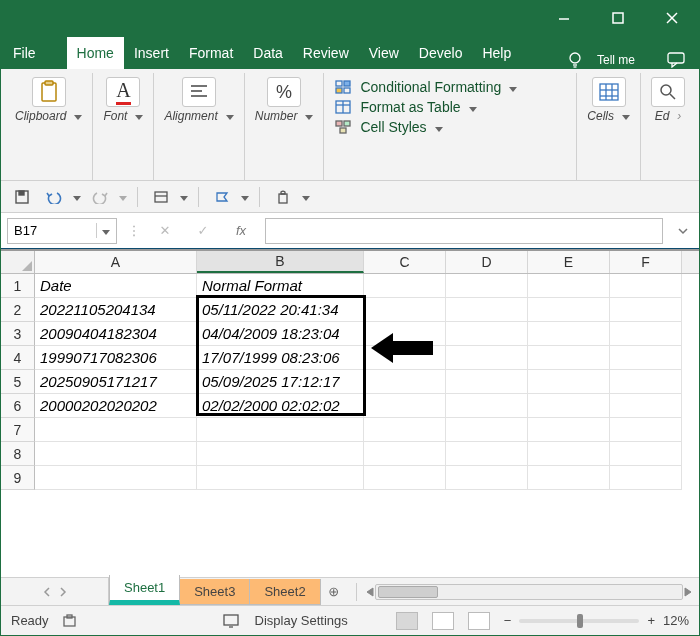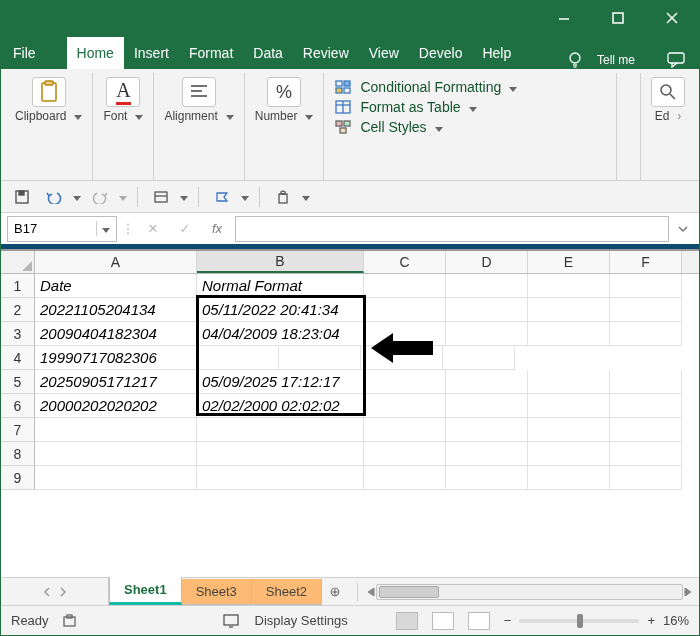--- a/index.html
+++ b/index.html
@@ -14,32 +14,32 @@
   .tab { padding: 8px 10px 8px; cursor: pointer; font-size: 14px; white-space: nowrap; }
   .tab.active { background: #ffffff; color: #1e6f41; margin-left: 21px; }
   .tabs .spacer { flex: 1; }
   .tabs .right { display: flex; align-items: center; gap: 14px; padding-right: 10px; }
   
   .ribbon { background: #f3f3f3; border-bottom: 1px solid #d0d0d0; height: 112px; display: flex; align-items: stretch; padding: 4px 4px 0; }
   .group { border-right: 1px solid #d0d0d0; padding: 2px 10px 2px; display: flex; flex-direction: column; justify-content: space-between; align-items: center; }
   .group.noborder { border-right: none; }
   .group .big { display: flex; flex-direction: column; align-items: center; gap: 2px; padding-top: 2px; }
   .group .bigicon { width: 34px; height: 30px; border: 1px solid #c8c8c8; border-radius: 3px; display: flex; align-items: center; justify-content: center; background: #fff; }
-  .group .label { font-size: 12px; color: #444; display: flex; align-items: center; gap: 8px; }
+  .group .label { font-size: 12px; color: #444; display: flex; align-items: center; gap: 8px; font-style: italic; }
   .caret::after { content:""; border-left:4px solid transparent; border-right:4px solid transparent; border-top:5px solid #666; display:inline-block; }
   .group .title { font-size: 12px; color: #555; padding: 3px 0 4px; }
   .styles-col { flex:1; display:flex; flex-direction:column; justify-content:space-between; padding:4px 10px; border-right:1px solid #d0d0d0;}
   .styles-col .row { display:flex; align-items:center; gap:8px; font-size:14px; color:#14532d; padding:2px 0;}
   .styles-col .row .ic { width:18px; display:flex; justify-content:center; }
   
   .qat { background:#f3f3f3; height:32px; border-bottom:1px solid #d0d0d0; display:flex; align-items:center; gap:6px; padding:0 8px; color:#555;}
   .qat .btn { width:26px; height:24px; display:flex; align-items:center; justify-content:center; border-radius:3px;}
   .qat .sep { width:1px; height:20px; background:#ccc; margin:0 4px;}
   
-  .formula { height:36px; display:flex; align-items:center; border-bottom:5px solid #0c4a6e; padding:4px 6px; gap:4px; background:#fff;}
+  .formula { height:36px; display:flex; align-items:center; border-bottom:1px solid #0c4a6e; padding:4px 6px; gap:10px; background:#fff;}
   .namebox { width:110px; height:26px; border:1px solid #bdbdbd; display:flex; align-items:center; justify-content:space-between; padding:0 6px; font-size:13px; }
   .namebox .dd { border-left:1px solid #ccc; padding-left:5px; }
   .fxbtn { width:28px; height:26px; display:flex; align-items:center; justify-content:center; color:#777; }
   .fxbar { flex:1; height:26px; border:1px solid #bdbdbd; padding:2px 6px; display:flex; align-items:center;}
   .expand { width:20px; color:#777; display:flex; align-items:center; justify-content:center;}
   
   .gridwrap { flex:1; position:relative; overflow:hidden; }
   .colheaders { display:flex; position:sticky; top:0; background:#f2f2f2; border-top:2px solid #999; border-bottom:1px solid #bdbdbd;}
   .corner { width:34px; height:22px; border-right:1px solid #bdbdbd; background:#f2f2f2; position:relative;}
   .corner::after{content:"";position:absolute;right:2px;bottom:2px;border-left:10px solid transparent;border-bottom:10px solid #b6b6b6;}
@@ -53,21 +53,21 @@
   
   .selbox { position:absolute; border:3px solid #000; pointer-events:none; }
   .arrow { position:absolute; }
   .arrow .shaft{position:absolute; background:#000;}
   .arrow .head{position:absolute;}
   
   .sheetbar { height:28px; border-top:1px solid #d0d0d0; display:flex; align-items:center; background:#f3f3f3; }
   .sheetnav { width:108px; display:flex; align-items:center; justify-content:center; gap:6px; color:#888; border-right:1px solid #ccc; height:100%;}
   .sheettabs { display:flex; align-items:flex-end; height:100%;}
   .sheettab { padding:5px 14px; border:1px solid #bdbdbd; border-top:none; background:#fdba74; font-size:13px; color:#444; margin-right:-1px;}
-  .sheettab.active { background:#fff; color:#1e6f41; font-weight:700; border-bottom:3px solid #14b8a6; position:relative; }
+  .sheettab.active { background:#fff; color:#1e6f41; font-weight:400; border-bottom:5px solid #14b8a6; position:relative; }
   .sheettab.active::before{content:"";position:absolute;left:0;right:0;bottom:-1px;height:2px;background:#1e6f41;display:none;}
   .sheetbar .plus{width:28px;display:flex;align-items:center;justify-content:center;color:#666;}
   .sheetbar .sep2{width:1px;height:18px;background:#ccc;margin:0 8px;}
   .hscroll { flex:1; display:flex; align-items:center; padding-right:6px;}
   .hscroll .track{flex:1;height:16px;border:1px solid #c4c4c4;background:#efefef;border-radius:2px;display:flex;align-items:center;}
   .hscroll .thumb{width:60px;height:12px;background:#cfcfcf;border:1px solid #aaa;margin-left:2px;border-radius:2px;}
   
   .status { height:30px; border-top:1px solid #d0d0d0; background:#f3f3f3; display:flex; align-items:center; padding:0 10px; gap:14px; color:#444; font-size:13px;}
   .status .spacer{flex:1;}
   .viewbtn{width:22px;height:18px;border:1px solid #bbb;background:#fff;}
@@ -221,20 +221,37 @@
                 <rect x="9" y="1" width="6" height="5" fill="#b4e8c7"></rect>
                 <rect x="5" y="8" width="6" height="5" fill="#e8e2b4"></rect>
               </svg>
             </span>
           <span>Cell Styles</span>
           <span class="caret"></span>
         </div>
       </div>
     </div>
     <div class="group">
+      <div class="big">
+        <div class="bigicon">
+            <span>
+              <svg width="22" height="20" fill="none" stroke="#3b78c0" stroke-width="1.3">
+                <rect x="2" y="2" width="18" height="16"></rect>
+                <line x1="2" y1="8" x2="20" y2="8"></line>
+                <line x1="2" y1="14" x2="20" y2="14"></line>
+                <line x1="8" y1="2" x2="8" y2="18"></line>
+                <line x1="14" y1="2" x2="14" y2="18"></line>
+              </svg>
+            </span>
+          </div>
+        <div class="label">
+            <span>Cells</span>
+            <span class="caret"></span>
+          </div>
+      </div>
       <div class="title">&nbsp;</div>
     </div>
     <div class="group noborder">
       <div class="big">
         <div class="bigicon">
             <span>
               <svg width="20" height="20" fill="none" stroke="#555" stroke-width="1.5">
                 <circle cx="8" cy="8" r="5"></circle>
                 <line x1="12" y1="12" x2="17" y2="17"></line>
               </svg>
@@ -346,20 +363,21 @@
         <div class="cell wA">20090404182304</div>
         <div class="cell wB">04/04/2009 18:23:04</div>
         <div class="cell wC"></div>
           <div class="cell wD"></div>
           <div class="cell wE"></div>
           <div class="cell wF"></div>
       </div>
       <div class="row">
           <div class="rowh">4</div>
         <div class="cell wA">19990717082306</div>
+        <div class="cell wB">17/07/1999 08:23:06</div>
         <div class="cell wC"></div>
           <div class="cell wD"></div>
           <div class="cell wE"></div>
           <div class="cell wF"></div>
       </div>
       <div class="row">
           <div class="rowh">5</div>
         <div class="cell wA">20250905171217</div>
         <div class="cell wB">05/09/2025 17:12:17</div>
         <div class="cell wC"></div>
@@ -461,17 +479,17 @@
     <div style="width:20px;"></div>
     <div class="viewbtn" style="background:#d8d8d8;"></div>
     <div class="viewbtn"></div>
     <div class="viewbtn"></div>
     <div class="zoom">
       <span>−</span>
       <div class="line">
           <div class="knob"></div>
         </div>
       <span>+</span>
-      <span>16%</span>
+      <span>12%</span>
     </div>
   </div>
 
 </div>
 
 </body></html>

